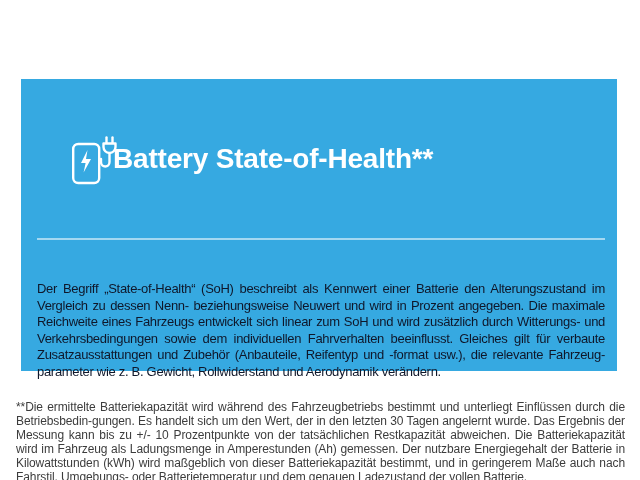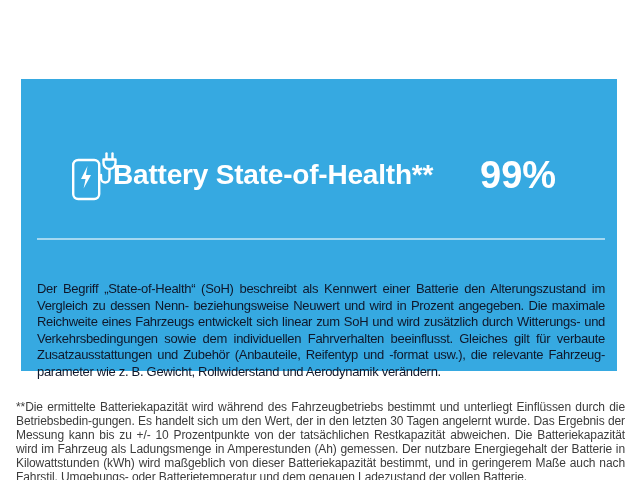--- a/index.html
+++ b/index.html
@@ -22,21 +22,21 @@
     left: 21px;
     top: 79px;
     width: 596px;
     height: 292px;
     background: #36A9E1;
     color: #FFFFFF;
   }
   .card-header {
     position: absolute;
     left: 0;
-    top: 16px;
+    top: 0;
     width: 100%;
     height: 130px;
     padding-left: 6px;
   }
   .station-icon {
     position: absolute;
     left: 50px;
     top: 55px;
     width: 46px;
     height: 52px;
@@ -113,21 +113,20 @@
           <path d="M41.5 3.5 v5"></path>
 
           <path d="M32.5 9.5 h12 v3.5 a6 6 0 0 1 -12 0 z"></path>
 
           <path d="M38.5 20 v8 c0 6 -8.5 6 -8.5 0 v-3"></path>
         </svg>
       </span>
 
       <h1 class="card-title">Battery State-of-Health**</h1>
 
-      <div class="soh-value">99%</div>
     </div>
 
     <div class="card-divider"></div>
 
     <p class="card-description">Der Begriff „State-of-Health“ (SoH) beschreibt als Kennwert einer Batterie den Alterungszustand im Vergleich zu dessen Nenn- beziehungsweise Neuwert und wird in Prozent angegeben. Die maximale Reichweite eines Fahrzeugs entwickelt sich linear zum SoH und wird zusätzlich durch Witterungs- und Verkehrsbedingungen sowie dem individuellen Fahrverhalten beeinflusst. Gleiches gilt für verbaute Zusatzausstattungen und Zubehör (Anbauteile, Reifentyp und -format usw.), die relevante Fahrzeug-parameter wie z. B. Gewicht, Rollwiderstand und Aerodynamik verändern.</p>
 
   </section>
 
   <p class="footnote">**Die ermittelte Batteriekapazität wird während des Fahrzeugbetriebs bestimmt und unterliegt Einflüssen durch die Betriebsbedin-gungen. Es handelt sich um den Wert, der in den letzten 30 Tagen angelernt wurde. Das Ergebnis der Messung kann bis zu +/- 10 Prozentpunkte von der tatsächlichen Restkapazität abweichen. Die Batteriekapazität wird im Fahrzeug als Ladungsmenge in Amperestunden (Ah) gemessen. Der nutzbare Energiegehalt der Batterie in Kilowattstunden (kWh) wird maßgeblich von dieser Batteriekapazität bestimmt, und in geringerem Maße auch nach Fahrstil, Umgebungs- oder Batterietemperatur und dem genauen Ladezustand der vollen Batterie.</p>
 

